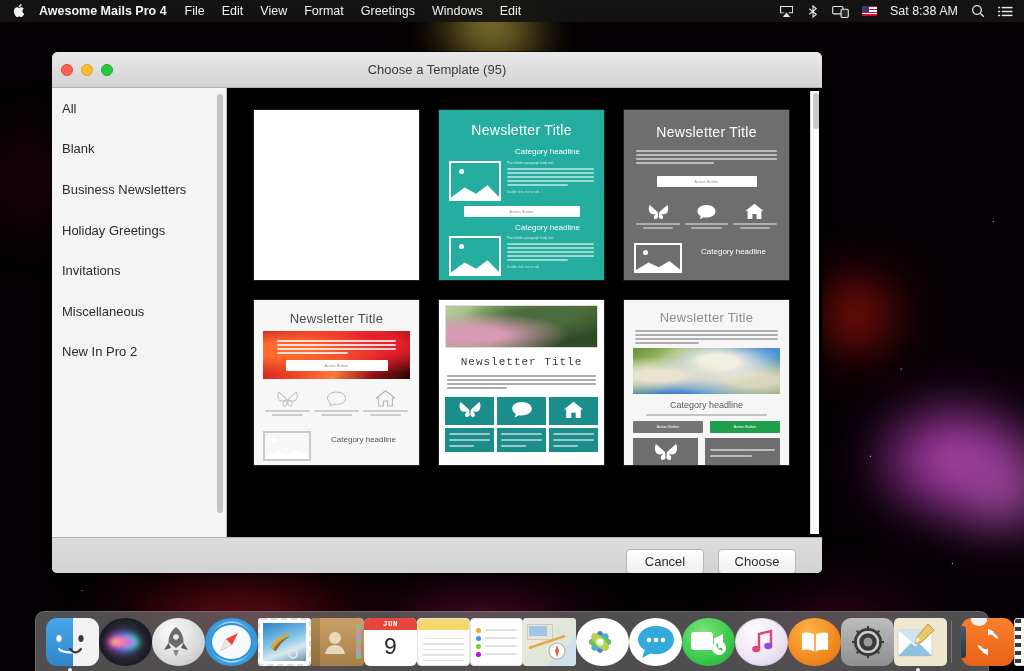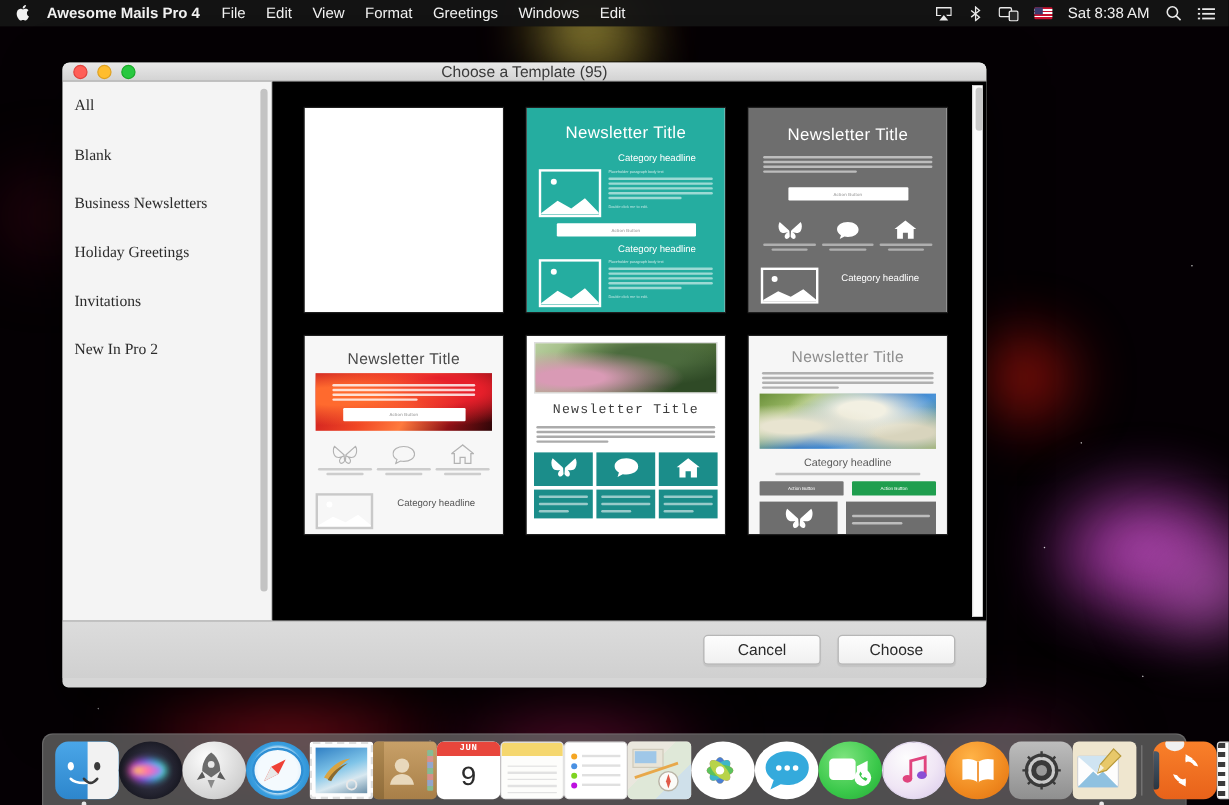--- a/index.html
+++ b/index.html
@@ -54,21 +54,21 @@
   .flagicon::before { content: ""; position: absolute; left: 0; top: 0; width: 7px; height: 6px; background: #3c3b6e; }
 
   
   .dialog {
     position: absolute; left: 52px; top: 52px; width: 770px; height: 521px;
     border-radius: 6px 6px 5px 5px; overflow: hidden;
     box-shadow: 0 18px 48px rgba(0,0,0,.72), 0 0 0 1px rgba(0,0,0,.55);
     background: #d6d6d6;
   }
   .titlebar {
-    height: 16px; background: linear-gradient(#e9e9e9, #d3d3d3);
+    height: 36px; background: linear-gradient(#e9e9e9, #d3d3d3);
     border-bottom: 1px solid #b1b1b1; position: relative;
     display: flex; align-items: center;
   }
   .lights { display: flex; gap: 8px; padding-left: 9px; }
   .light { width: 12px; height: 12px; border-radius: 50%; }
   .light.red { background: #ff5f57; border: .5px solid #e0443e; }
   .light.yellow { background: #ffbd2e; border: .5px solid #dea123; }
   .light.green { background: #28c840; border: .5px solid #1aab29; }
   .title {
     position: absolute; left: 0; right: 0; text-align: center;
@@ -77,21 +77,21 @@
 
   .body { display: flex; height: 449px; background: #000; }
 
   
   .sidebar {
     width: 175px; background: #f4f4f4; position: relative;
     border-right: 1px solid #bdbdbd; overflow: hidden;
   }
   .cat {
     height: 40.6px; display: flex; align-items: center;
-    padding-left: 10px; font-size: 13px; color: #2b2b2b; font-family: Liberation Serif, serif;
+    padding-left: 10px; font-size: 13px; color: #2b2b2b;
   }
   .sb-track { position: absolute; top: 2px; right: 2px; width: 8px; bottom: 2px; }
   .sb-thumb { position: absolute; left: 1px; width: 6px; border-radius: 3px; background: #c3c3c3; }
 
   
   .gridwrap { flex: 1; background: #000; position: relative; overflow: hidden; }
   .grid {
     display: grid; grid-template-columns: repeat(3, 165px);
     gap: 20px 20px; padding: 22px 0 0 27px;
   }
@@ -179,21 +179,21 @@
     border-left: 1px solid #dadada; }
   .gridsb-thumb { position: absolute; top: 2px; left: 1.5px; width: 6px; height: 36px; border-radius: 3px; background: #c9c9c9; }
 
   
   .footer {
     height: 48px; background: linear-gradient(#dcdcdc, #d0d0d0);
     border-top: 1px solid #b4b4b4; display: flex; align-items: center;
     justify-content: flex-end; gap: 14px; padding-right: 26px;
   }
   .dlgbtn {
-    width: 98px; height: 25px; border-radius: 4px;
+    width: 78px; height: 25px; border-radius: 4px;
     background: linear-gradient(#fdfdfd, #f0f0f0);
     border: 1px solid #b6b6b6; font-size: 13px; color: #2b2b2b;
     display: flex; align-items: center; justify-content: center;
     box-shadow: 0 1px 1px rgba(0,0,0,.07);
   }
 
   
   .dock {
     position: absolute; left: 35px; bottom: 0; width: 954px; height: 60px;
     background: rgba(108,108,108,.72);
@@ -307,20 +307,23 @@
         <div class="cat">
           <span>Business Newsletters</span>
         </div>
         <div class="cat">
           <span>Holiday Greetings</span>
         </div>
         <div class="cat">
           <span>Invitations</span>
         </div>
         <div class="cat">
+          <span>Miscellaneous</span>
+        </div>
+        <div class="cat">
           <span>New In Pro 2</span>
         </div>
         <div class="sb-track">
           <div class="sb-thumb" style="top:4px;bottom:22px;"></div>
         </div>
       </div>
 
       <div class="gridwrap">
         <div class="grid">
 

